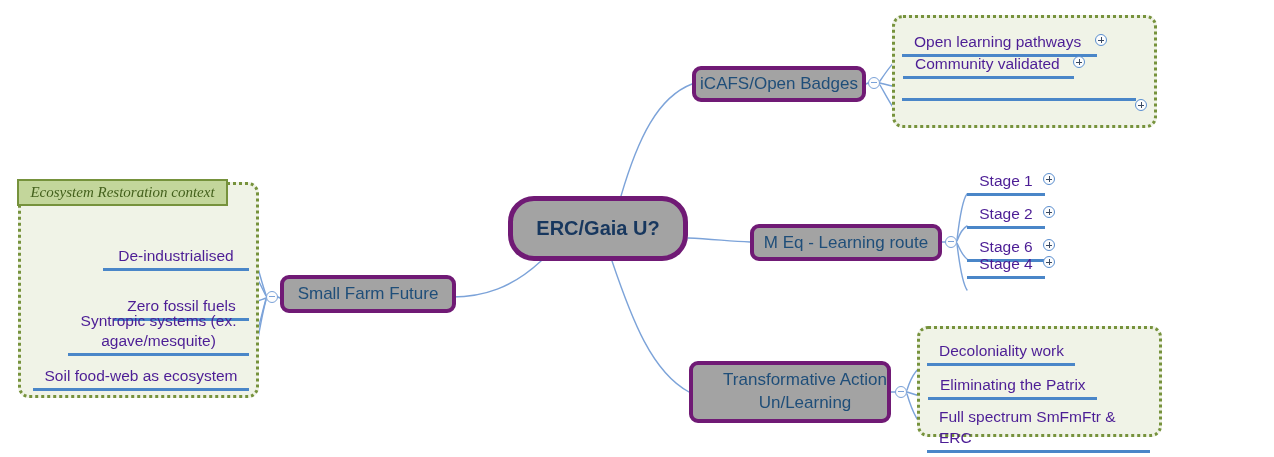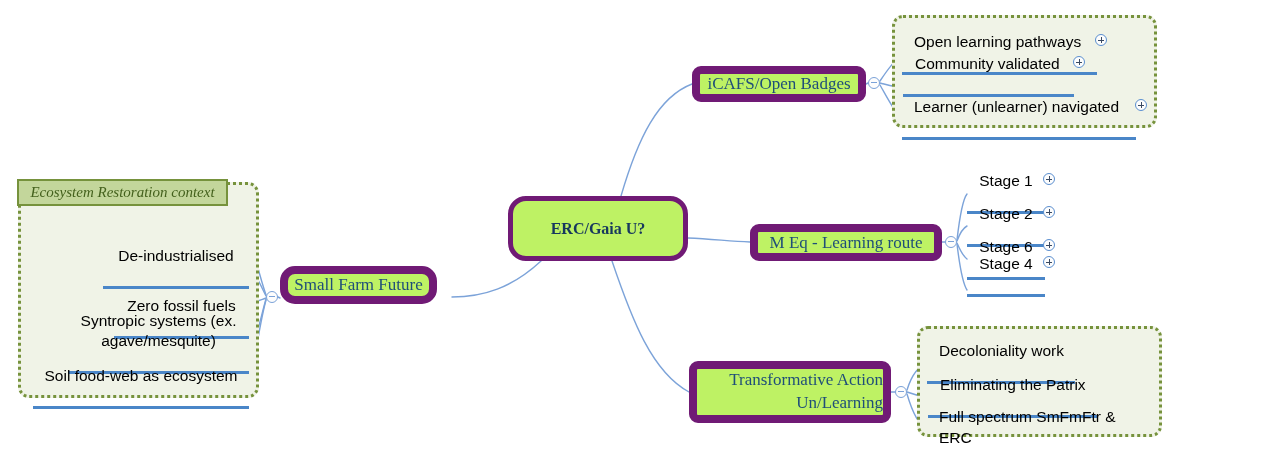--- a/index.html
+++ b/index.html
@@ -5,29 +5,29 @@
   html,body{margin:0;padding:0;background:#ffffff;}
   .canvas{
     position:relative;width:1274px;height:457px;overflow:hidden;
     font-family:"Liberation Sans","DejaVu Sans",sans-serif;background:#ffffff;
   }
   svg.wires{position:absolute;left:0;top:0;width:1274px;height:457px;pointer-events:none;}
 
   
   .node{
     position:absolute;box-sizing:border-box;display:flex;align-items:center;justify-content:center;
-    background:#bef264;border:8px solid #701a75;border-radius:9px;
-    color:#1f4e79;font-size:17px;text-align:center;font-family:Liberation Serif, serif;
+    background:#a3a3a3;border:4px solid #701a75;border-radius:9px;
+    color:#1f4e79;font-size:17px;text-align:center;
   }
   .node.root{
-    border-width:5px;border-radius:18px;font-weight:bold;font-size:16px;color:#17375e;
-  }
-  .node.left-align{justify-content:flex-start;text-align:right;padding-left:30px;line-height:1.35;}
+    border-width:5px;border-radius:26px;font-weight:bold;font-size:20px;color:#17375e;
+  }
+  .node.left-align{justify-content:flex-start;text-align:center;padding-left:30px;line-height:1.35;}
   .n-root{left:508px;top:196px;width:180px;height:65px;}
-  .n-sff{left:280px;top:266px;width:157px;height:38px;border-radius:15px;}
+  .n-sff{left:280px;top:275px;width:176px;height:38px;}
   .n-icafs{left:692px;top:66px;width:174px;height:36px;}
   .n-meq{left:750px;top:224px;width:192px;height:37px;}
   .n-ta{left:689px;top:361px;width:202px;height:62px;}
 
   
   .group{
     position:absolute;box-sizing:border-box;border:3px dotted #76923c;border-radius:11px;
     background:#f0f3e7;
   }
   .g-left{left:18px;top:182px;width:241px;height:216px;}
@@ -36,21 +36,21 @@
   .group-label{
     position:absolute;box-sizing:border-box;left:17px;top:179px;width:211px;height:27px;
     background:#c3d69b;border:2px solid #76923c;display:flex;align-items:center;justify-content:center;
     font-family:"Liberation Serif","DejaVu Serif",serif;font-style:italic;
     font-size:15px;color:#44611d;
   }
 
   
   .item{
     position:absolute;box-sizing:border-box;border-bottom:3px solid #4a86c8;
-    font-size:15.5px;line-height:21px;color:#000000;text-align:center;padding-bottom:20px;
+    font-size:15.5px;line-height:21px;color:#4c1d95;text-align:center;padding-bottom:2px;
   }
   .item.al{text-align:left;padding-left:12px;}
   
   .li1{left:107px;top:214px;width:142px;}
   .li2{left:103px;top:245px;width:146px;}
   .li3{left:114px;top:295px;width:135px;}
   .li4{left:68px;top:311px;width:181px;line-height:20px;}
   .li5{left:33px;top:365px;width:216px;}
   
   .tr1{left:902px;top:31px;width:195px;}
@@ -154,21 +154,20 @@
       </span>
   </div>
   <div class="item al tr2">
     <span>Community validated</span>
     <span class="plus-icon">
         <span class="ph"></span>
         <span class="pv"></span>
       </span>
   </div>
   <div class="item al tr3">
-    <span>Learner (unlearner) navigated</span>
     <span class="plus-icon">
         <span class="ph"></span>
         <span class="pv"></span>
       </span>
   </div>
 
   <div class="item st1">
     <span>Stage 1</span>
     <span class="plus-icon">
         <span class="ph"></span>

